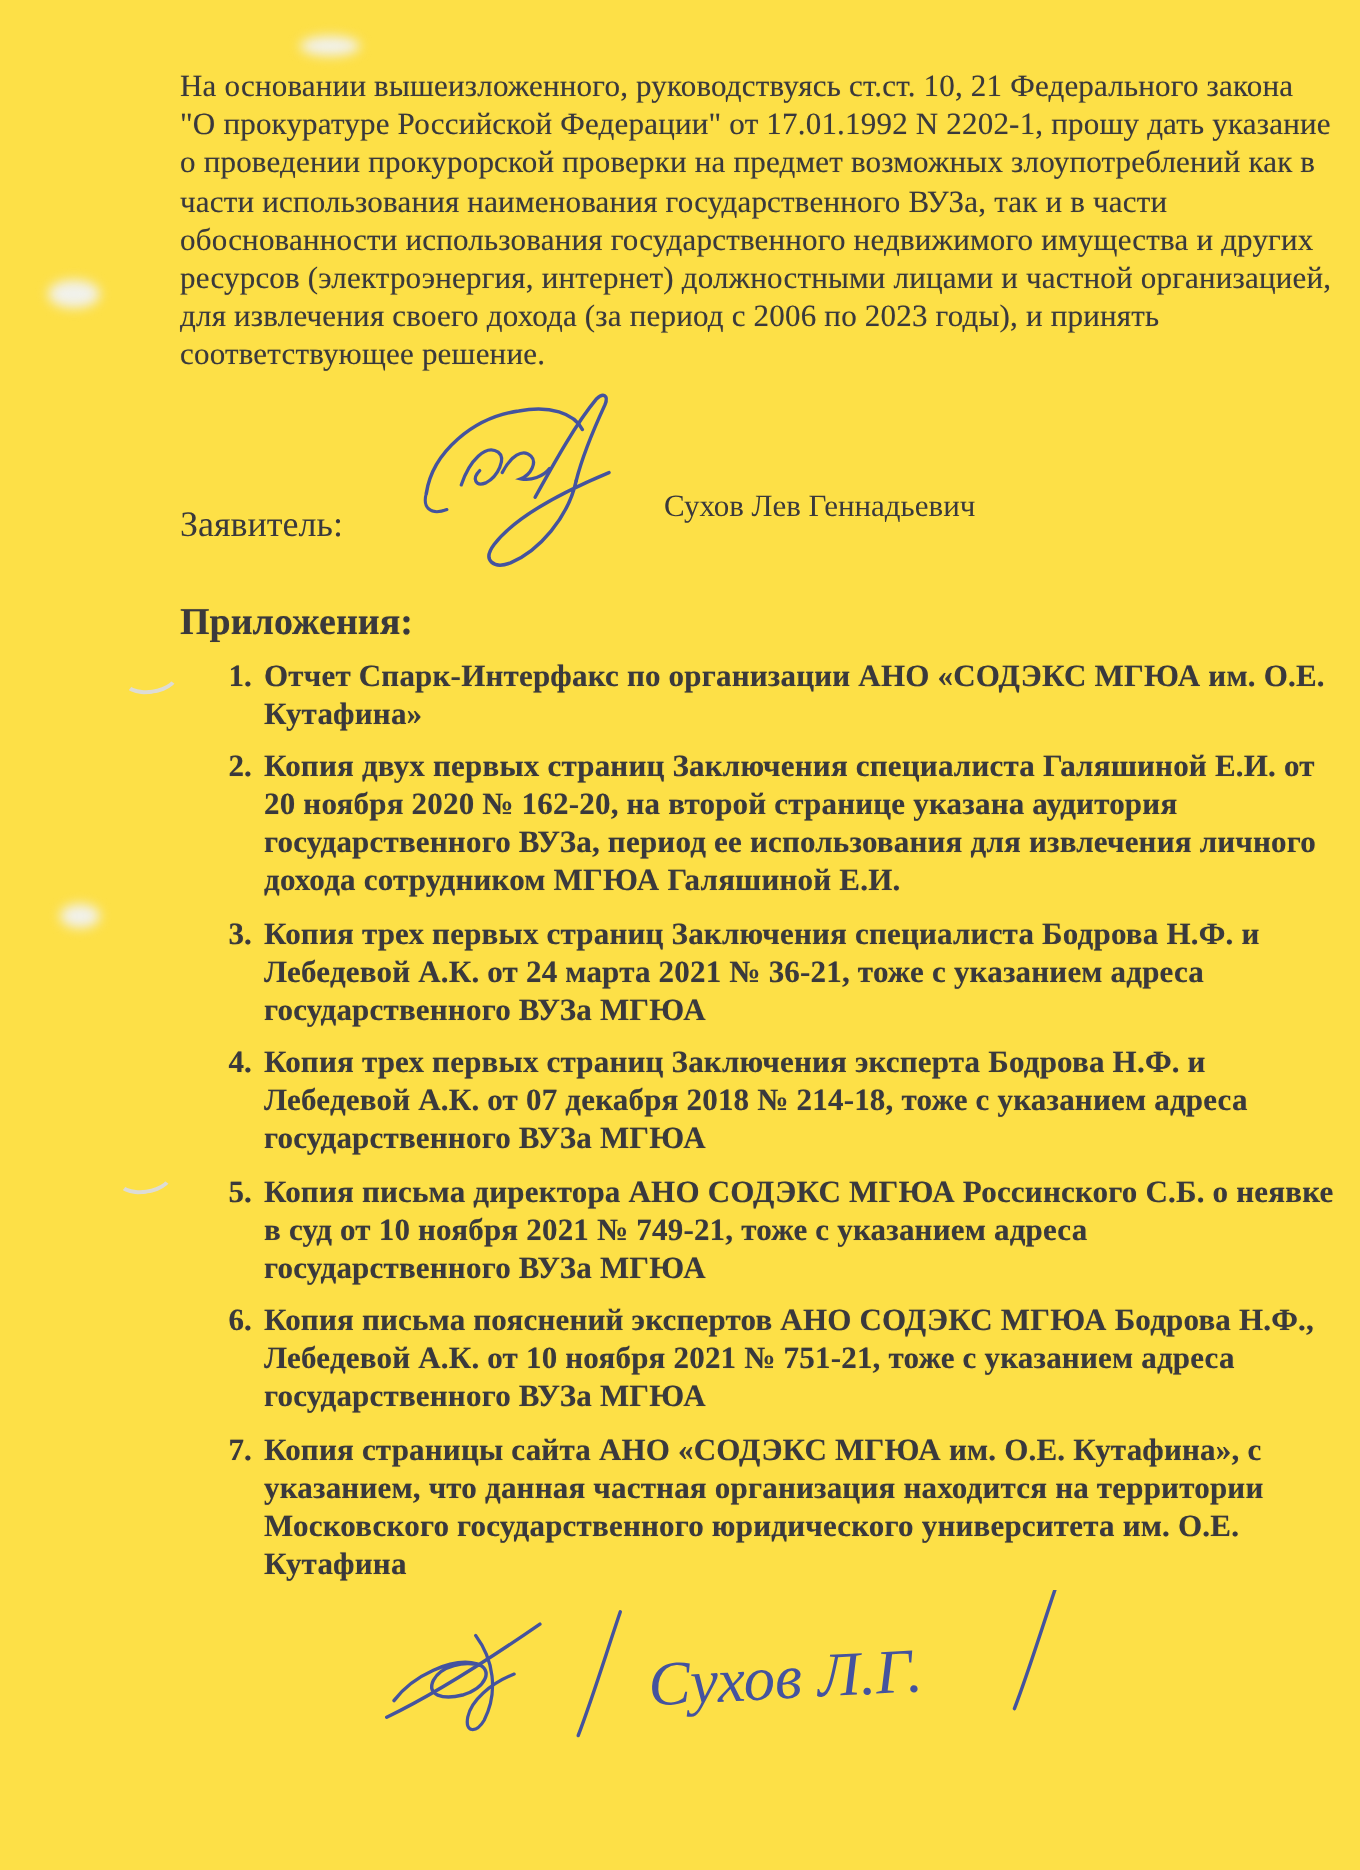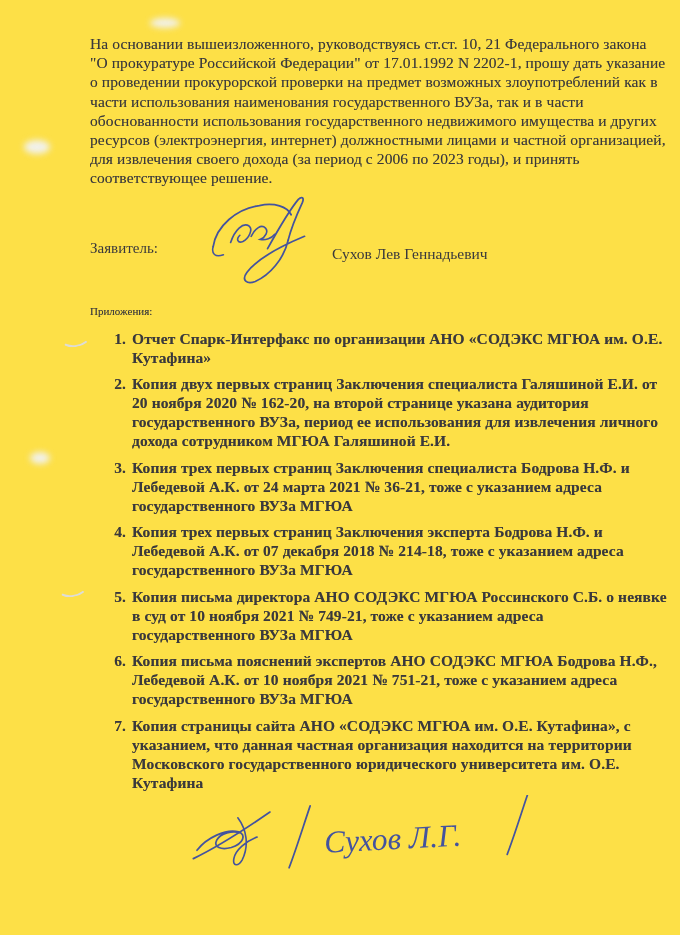--- a/index.html
+++ b/index.html
@@ -27,39 +27,40 @@
     text-shadow: 0 0 0.4px rgba(58,57,60,0.45);
   }
   .sig-row {
     position: relative;
     height: 110px;
     margin-top: 4px;
   }
   .applicant-label {
     position: absolute;
     left: 0;
-    top: 48px;
-    font-size: 15px;
+    top: 60px;
+    font-size: 18px;
   }
   .sig-main {
     position: absolute;
     left: 116px;
     top: 2px;
   }
   .applicant-name {
     position: absolute;
     left: 242px;
     top: 53px;
     font-size: 15.5px;
   }
   .attach-label {
     margin: 0;
-    font-size: 11px;
+    font-size: 19px;
     line-height: 19px;
     text-shadow: 0 0 0.4px rgba(58,57,60,0.45);
+    font-weight: bold;
   }
   ol.attachments {
     margin: 8px 0 0 0;
     padding: 0 0 0 40px;
     list-style: decimal outside;
     font-weight: bold;
   }
   ol.attachments li {
     width: 536px;
     font-size: 15.5px;

